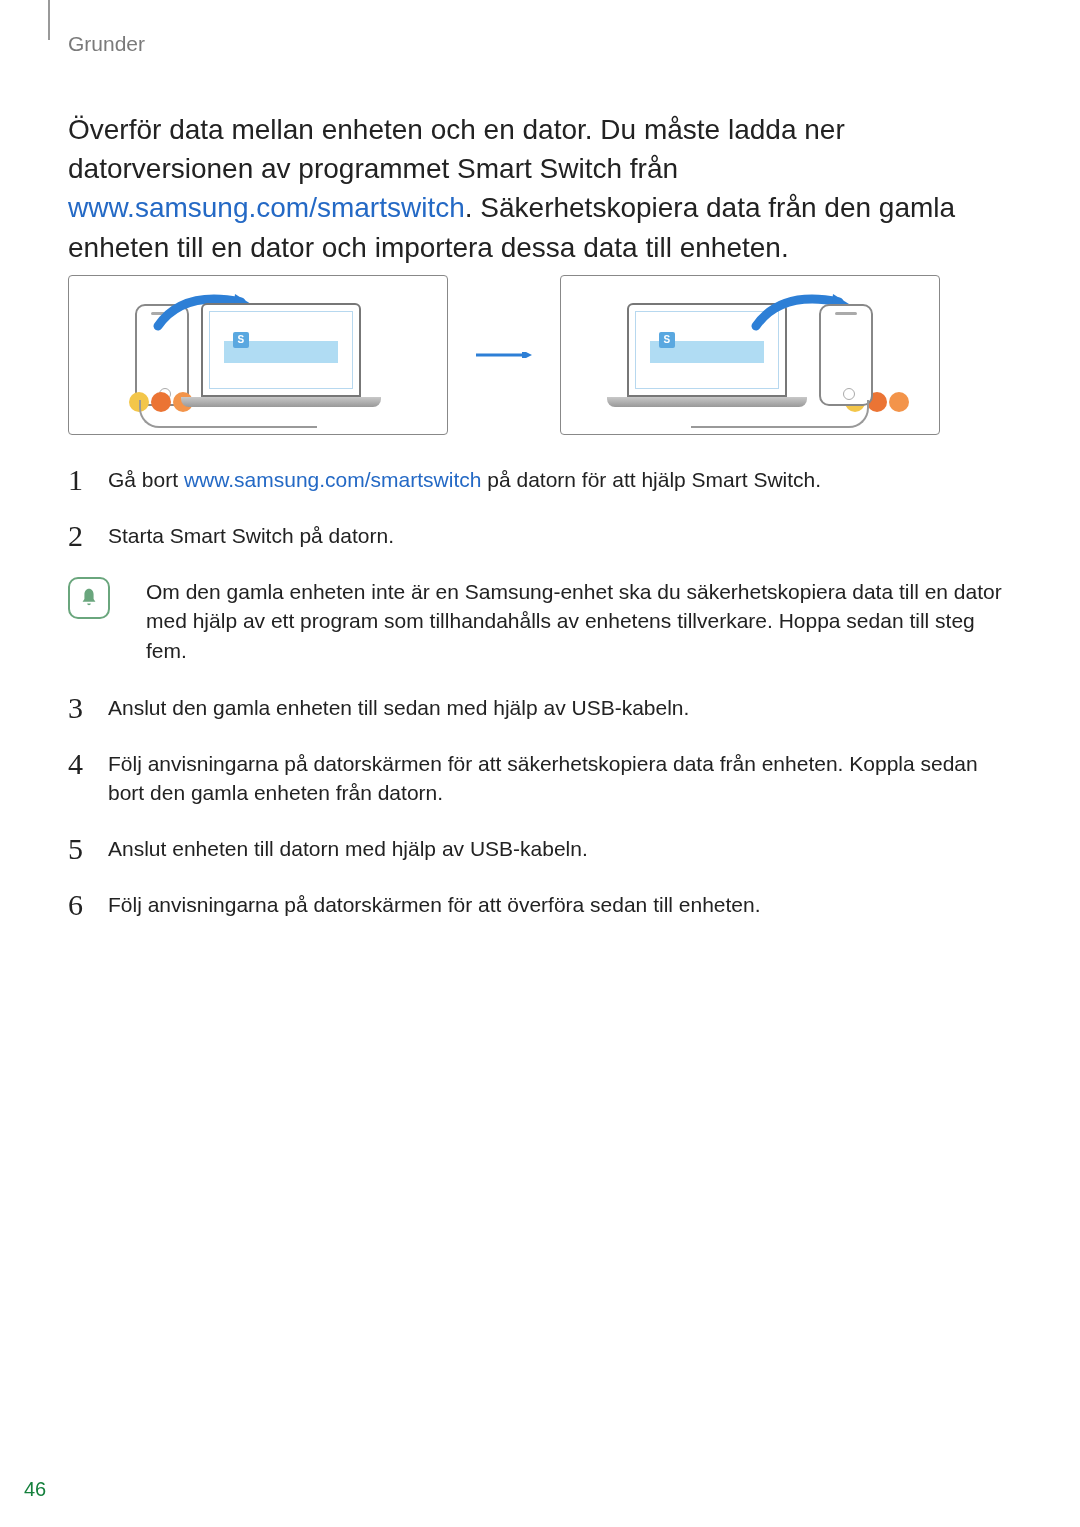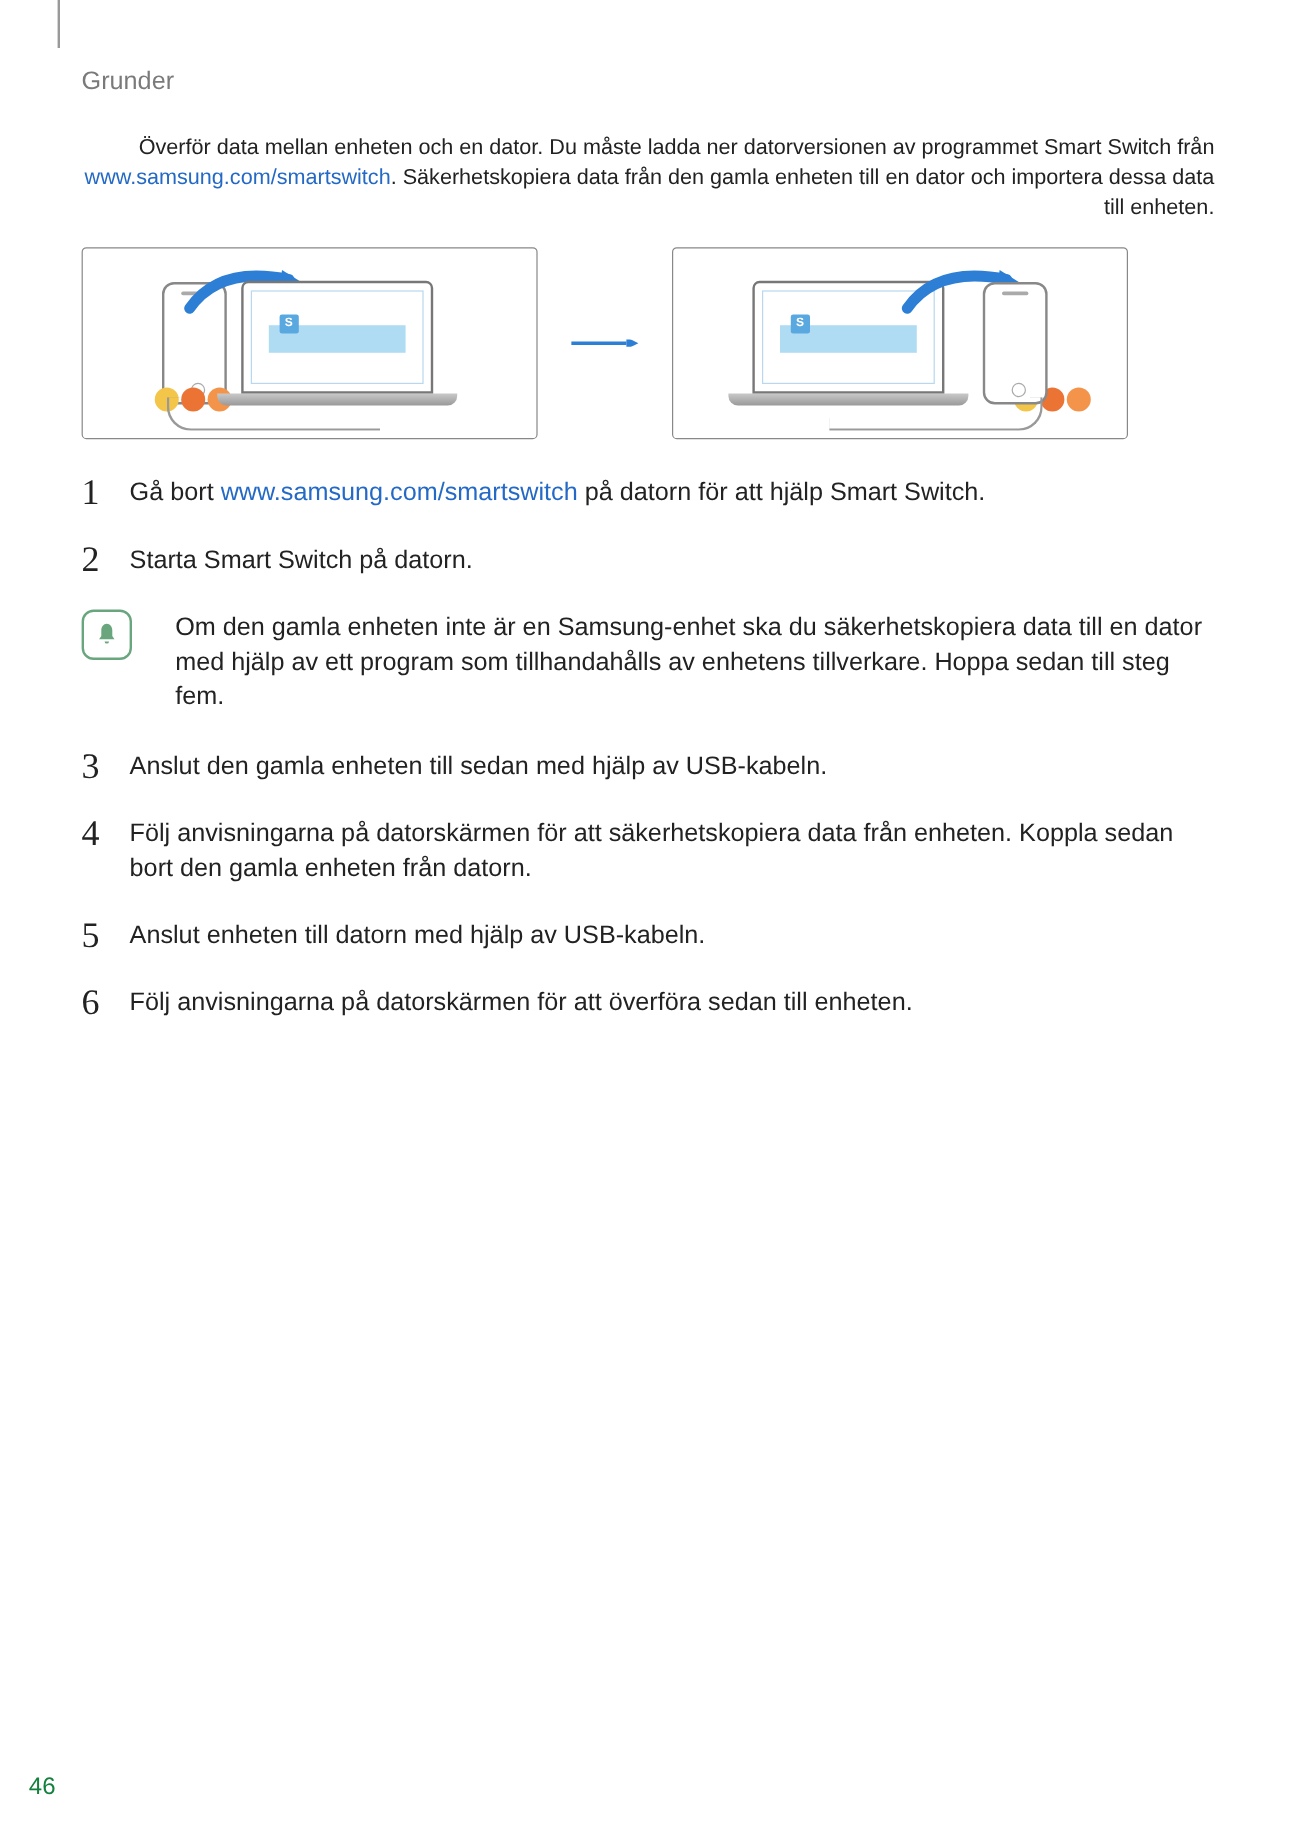--- a/index.html
+++ b/index.html
@@ -14,41 +14,40 @@
   .header-rule {
     position: absolute;
     top: 0;
     left: 48px;
     width: 2px;
     height: 40px;
     background: #999;
   }
   .breadcrumb {
     position: absolute;
-    top: 56px;
+    top: 32px;
     left: 68px;
     font-size: 21px;
     color: #7a7a7a;
   }
   .content {
     position: absolute;
     top: 110px;
     left: 68px;
     right: 68px;
   }
   .section-title {
     font-size: 28px;
     font-weight: 700;
     margin-bottom: 18px;
   }
   .intro-text {
-    font-size: 18px;
+    font-size: 28px;
     line-height: 1.4;
-    margin-bottom: 20px;
-    text-align: right;
+    margin-bottom: 8px;
   }
   .link { color: #2469c5; }
   .diagram {
     display: flex;
     align-items: center;
     gap: 28px;
     margin: 8px 0 30px 0;
   }
   .panel {
     width: 380px;

